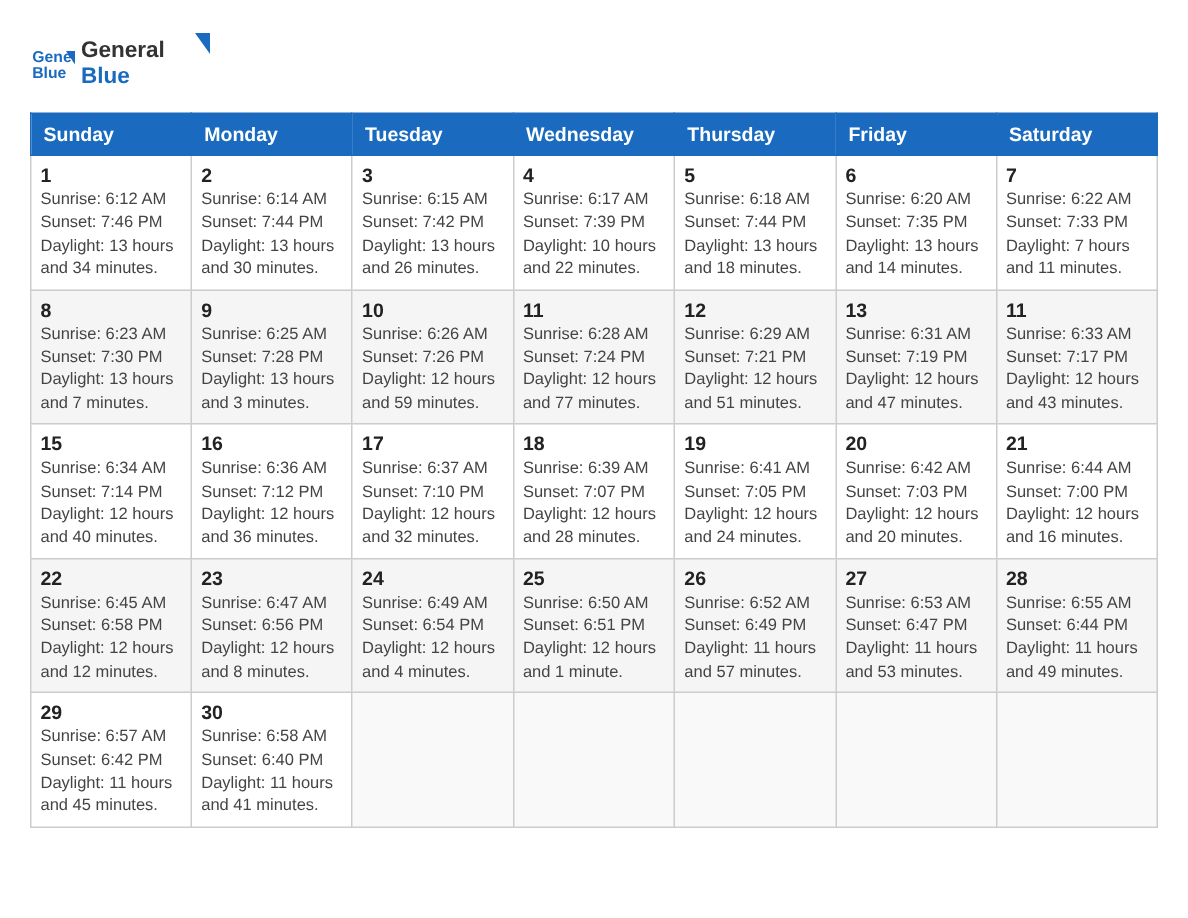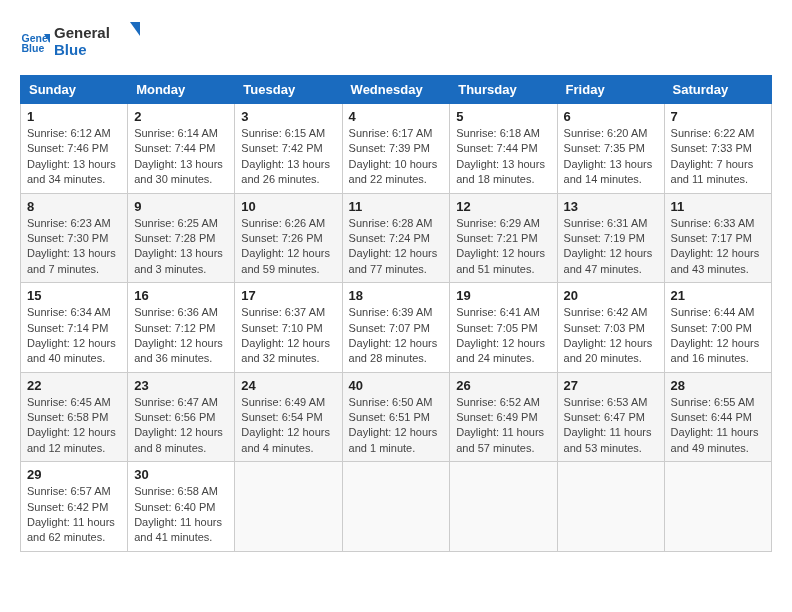--- a/index.html
+++ b/index.html
@@ -306,21 +306,21 @@
         </td>
         <td>
           <span class="day-num">24</span>
           <div class="day-info">
             <span>Sunrise: 6:49 AM</span><br>
             <span>Sunset: 6:54 PM</span><br>
             <span>Daylight: 12 hours and 4 minutes.</span>
           </div>
         </td>
         <td>
-          <span class="day-num">40</span>
+          <span class="day-num">25</span>
           <div class="day-info">
             <span>Sunrise: 6:50 AM</span><br>
             <span>Sunset: 6:51 PM</span><br>
             <span>Daylight: 12 hours and 1 minute.</span>
           </div>
         </td>
         <td>
           <span class="day-num">26</span>
           <div class="day-info">
             <span>Sunrise: 6:52 AM</span><br>
@@ -344,21 +344,21 @@
             <span>Daylight: 11 hours and 49 minutes.</span>
           </div>
         </td>
       </tr>
       <tr>
         <td>
           <span class="day-num">29</span>
           <div class="day-info">
             <span>Sunrise: 6:57 AM</span><br>
             <span>Sunset: 6:42 PM</span><br>
-            <span>Daylight: 11 hours and 62 minutes.</span>
+            <span>Daylight: 11 hours and 45 minutes.</span>
           </div>
         </td>
         <td>
           <span class="day-num">30</span>
           <div class="day-info">
             <span>Sunrise: 6:58 AM</span><br>
             <span>Sunset: 6:40 PM</span><br>
             <span>Daylight: 11 hours and 41 minutes.</span>
           </div>
         </td>

